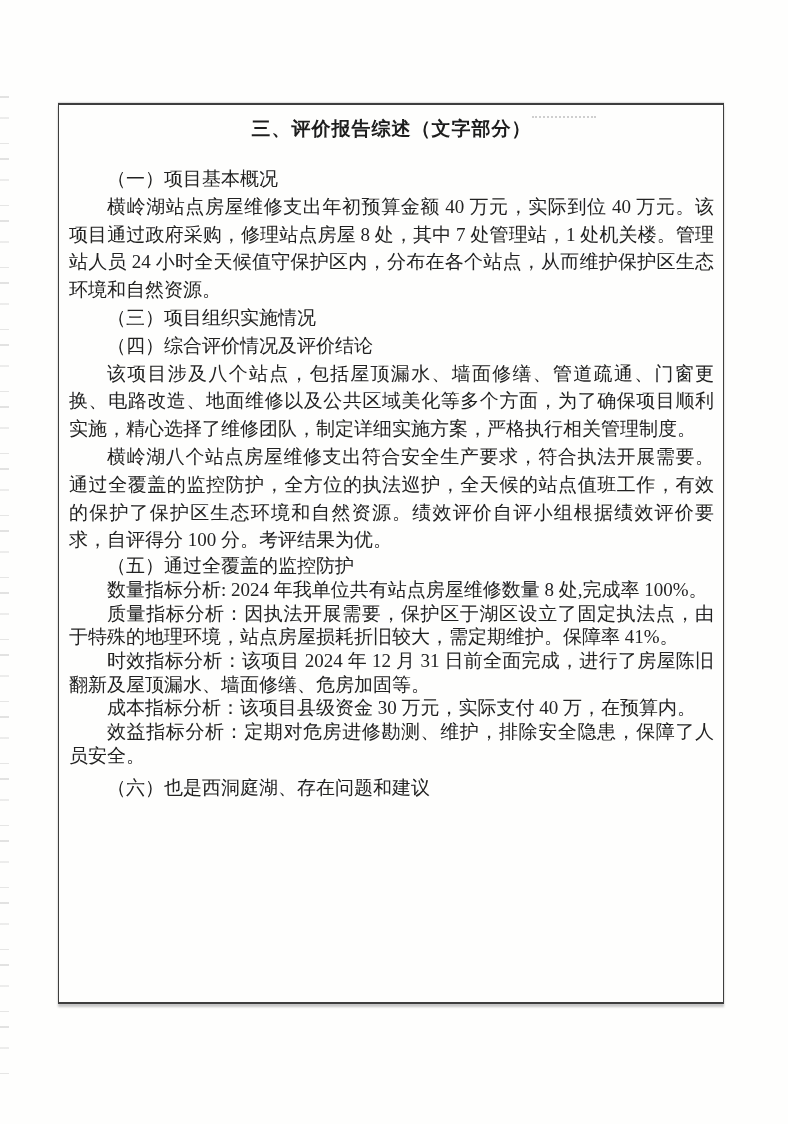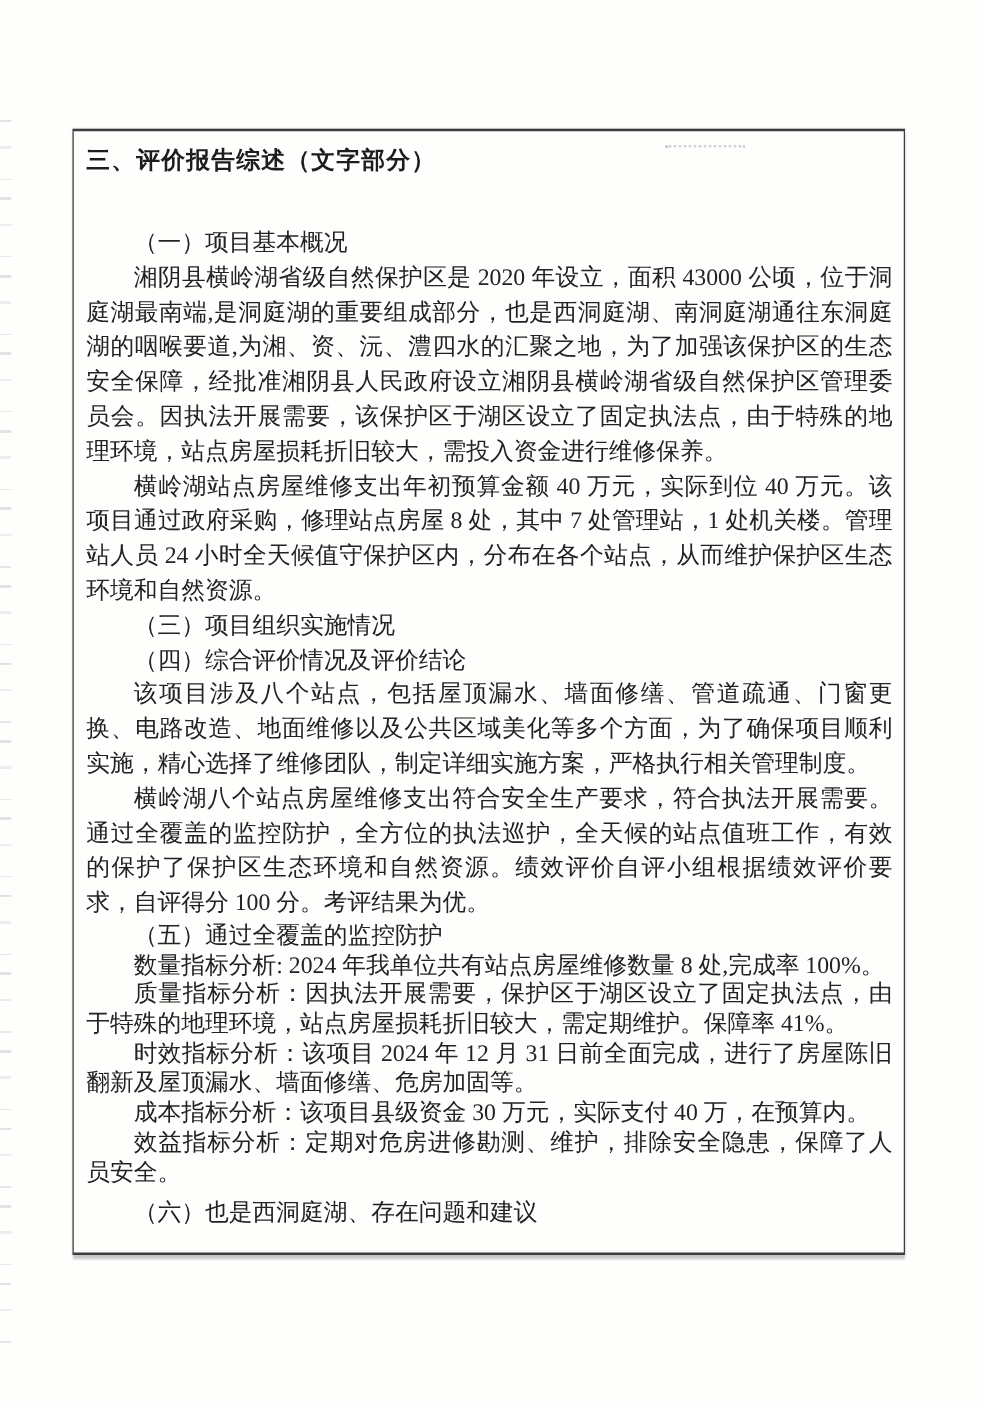--- a/index.html
+++ b/index.html
@@ -54,29 +54,30 @@
     border: 2px solid #3e3e3e;
     border-left-width: 1px;
     border-right-width: 1px;
     box-shadow: 0 3px 2px rgba(130,130,130,0.45), 0 -1px 1px rgba(170,170,170,0.35);
     padding: 11px 9px 0 10px;
     overflow: hidden;
     background: transparent;
     filter: blur(0.22px);
   }
   .report-title {
+    text-align: center;
     font-size: 19px;
     line-height: 23px;
     font-weight: 600;
     letter-spacing: 1px;
     color: #1d1d1d;
     margin: 1px 0 0 0;
   }
   .doc-text {
-    margin-top: 41px;
+    margin-top: 25px;
   }
   .doc-text p {
     margin: 0;
     font-size: 19px;
     line-height: 27.8px;
     color: #222222;
     text-align: justify;
     text-justify: inter-ideograph;
     text-indent: 2em;
     word-break: break-all;
@@ -93,21 +94,20 @@
 
 <div class="page">
   <div class="left-noise"></div>
   <div class="title-dots"></div>
 
   <div class="report-box">
     <div class="report-title">三、评价报告综述（文字部分）</div>
 
     <div class="doc-text">
       <p>（一）项目基本概况</p>
-      <p>湘阴县横岭湖省级自然保护区是 2020 年设立，面积 43000 公顷，位于洞庭湖最南端,是洞庭湖的重要组成部分，也是西洞庭湖、南洞庭湖通往东洞庭湖的咽喉要道,为湘、资、沅、澧四水的汇聚之地，为了加强该保护区的生态安全保障，经批准湘阴县人民政府设立湘阴县横岭湖省级自然保护区管理委员会。因执法开展需要，该保护区于湖区设立了固定执法点，由于特殊的地理环境，站点房屋损耗折旧较大，需投入资金进行维修保养。</p>
       <p>横岭湖站点房屋维修支出年初预算金额 40 万元，实际到位 40 万元。该项目通过政府采购，修理站点房屋 8 处，其中 7 处管理站，1 处机关楼。管理站人员 24 小时全天候值守保护区内，分布在各个站点，从而维护保护区生态环境和自然资源。</p>
       <p>（三）项目组织实施情况</p>
       <p>（四）综合评价情况及评价结论</p>
       <p>该项目涉及八个站点，包括屋顶漏水、墙面修缮、管道疏通、门窗更换、电路改造、地面维修以及公共区域美化等多个方面，为了确保项目顺利实施，精心选择了维修团队，制定详细实施方案，严格执行相关管理制度。</p>
       <p>横岭湖八个站点房屋维修支出符合安全生产要求，符合执法开展需要。通过全覆盖的监控防护，全方位的执法巡护，全天候的站点值班工作，有效的保护了保护区生态环境和自然资源。绩效评价自评小组根据绩效评价要求，自评得分 100 分。考评结果为优。</p>
       <p class="tight">（五）通过全覆盖的监控防护</p>
       <p class="tight">数量指标分析: 2024 年我单位共有站点房屋维修数量 8 处,完成率 100%。</p>
       <p class="tight">质量指标分析：因执法开展需要，保护区于湖区设立了固定执法点，由于特殊的地理环境，站点房屋损耗折旧较大，需定期维护。保障率 41%。</p>
       <p class="tight">时效指标分析：该项目 2024 年 12 月 31 日前全面完成，进行了房屋陈旧翻新及屋顶漏水、墙面修缮、危房加固等。</p>
       <p class="tight">成本指标分析：该项目县级资金 30 万元，实际支付 40 万，在预算内。</p>

